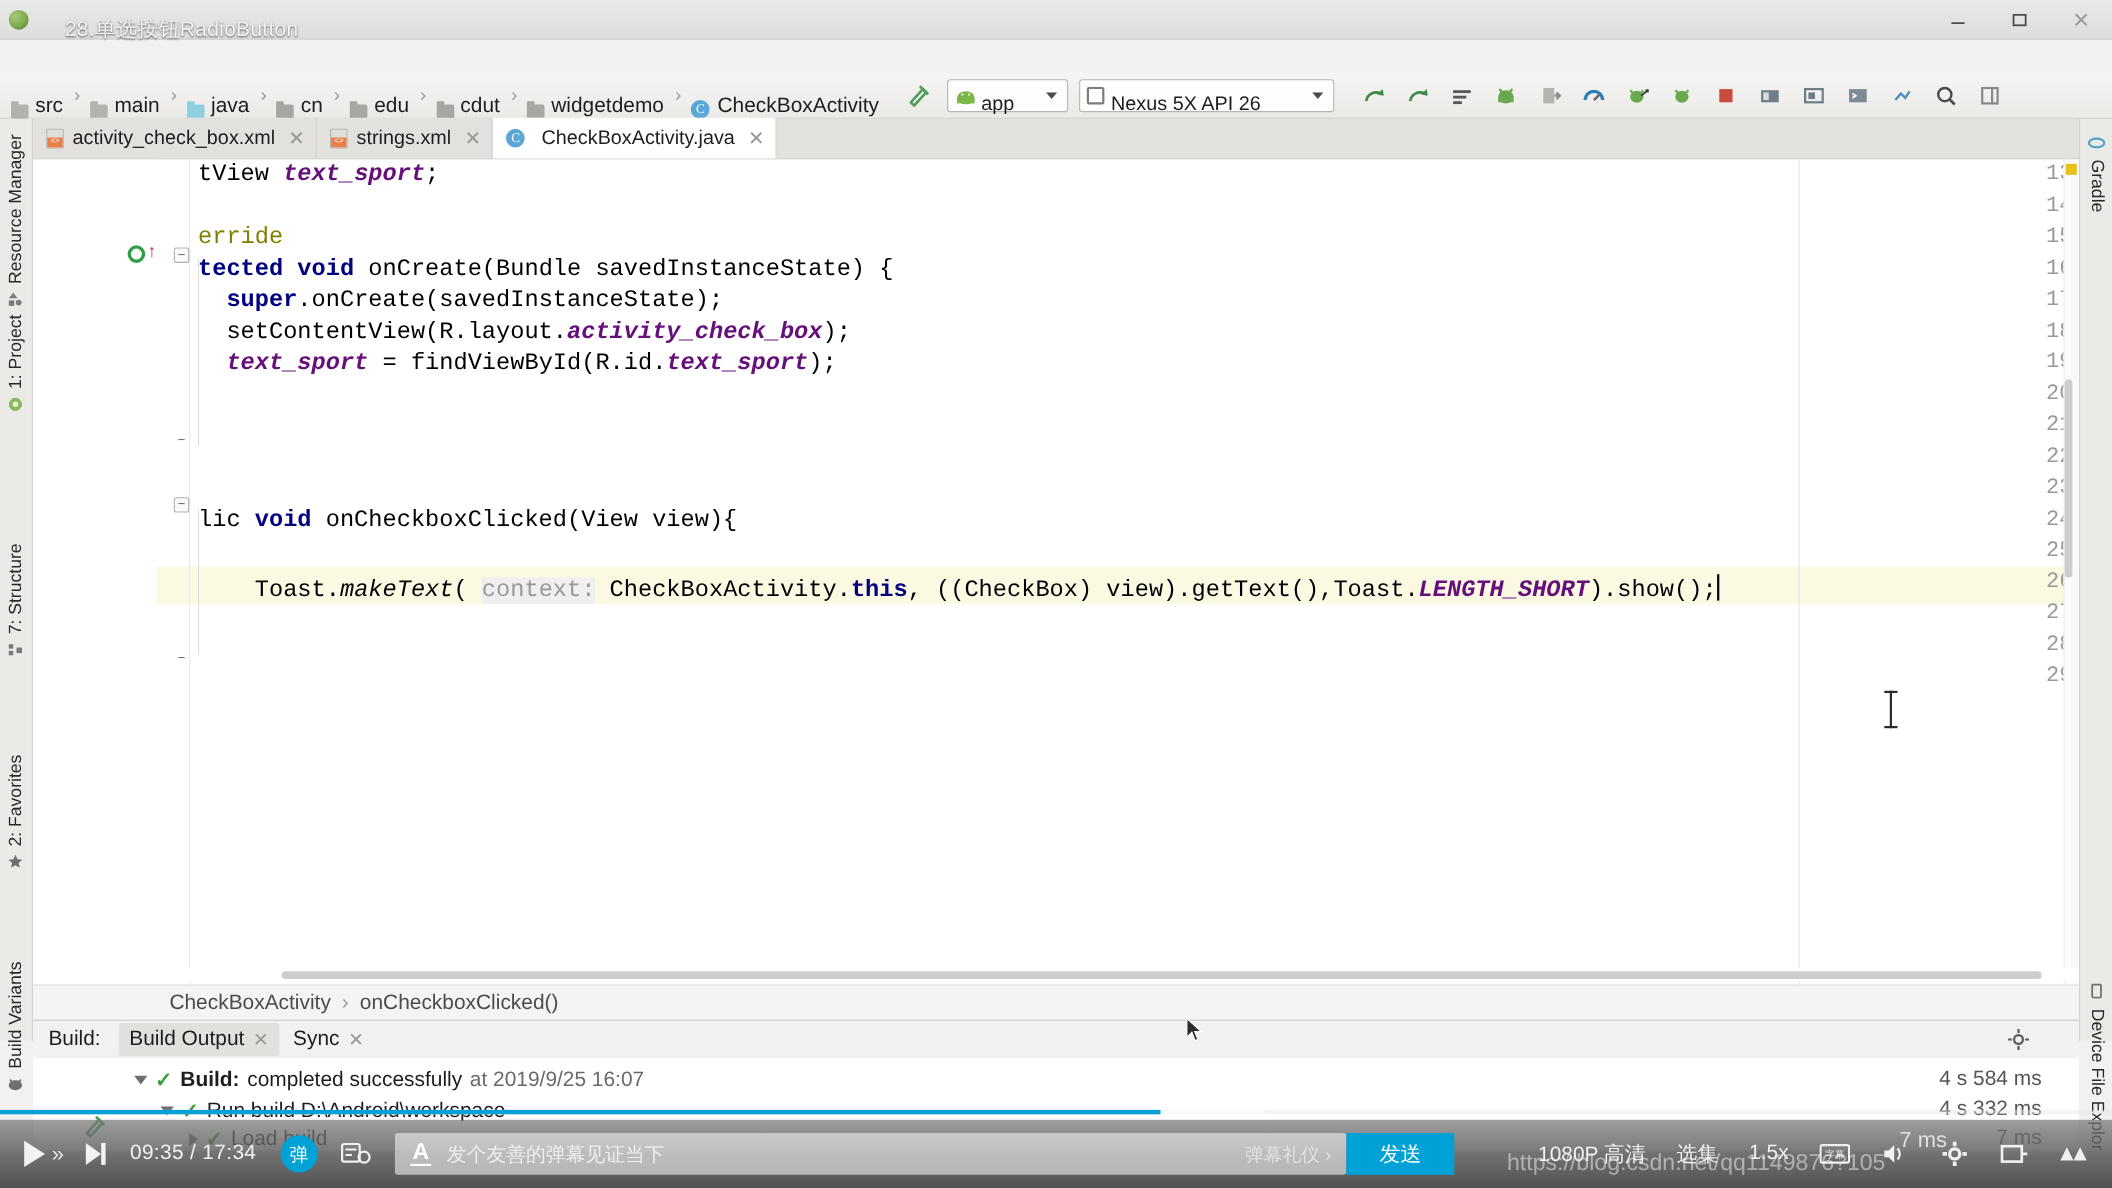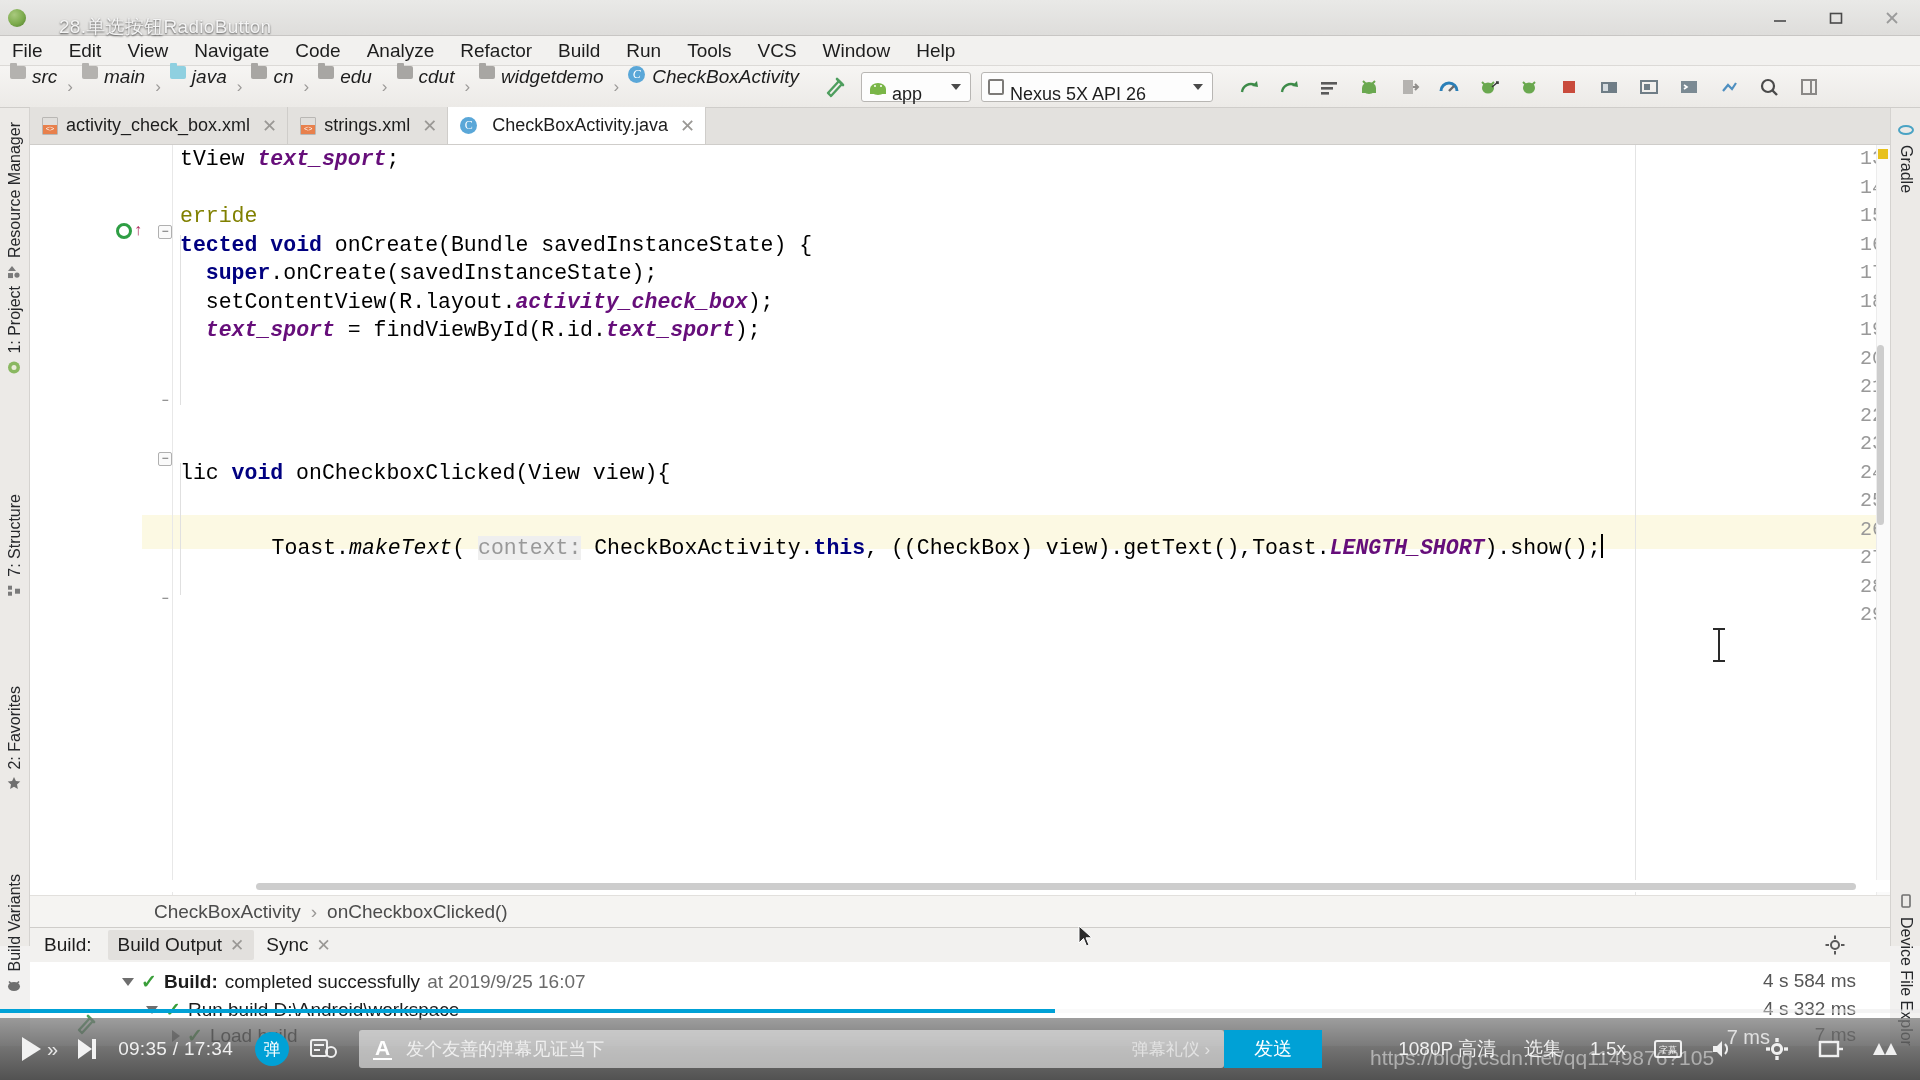--- a/index.html
+++ b/index.html
@@ -62,21 +62,21 @@
   }
   .menu-item:first-child { padding-left: 12px; }
 
   
   .navbar {
     position: absolute; left: 0; top: 66px; width: 1920px; height: 42px;
     background: linear-gradient(180deg,#f6f5f3 0%, #eceae7 100%);
     border-bottom: 1px solid #cfcdca;
     display: flex; align-items: center;
   }
-  .crumb { display: flex; align-items: flex-start; height: 42px; padding: 0 2px; font-style: italic; }
+  .crumb { display: flex; align-items: flex-end; height: 42px; padding: 0 2px; }
   .crumb-label { font-size: 19px; color: #1d1d1d; white-space: nowrap; }
   .crumb-sep { color: #9b9997; font-size: 17px; margin: 0 7px 0 8px; }
   .folder-ico {
     width: 16px; height: 13px; margin-right: 6px; position: relative; flex: 0 0 auto;
     background: #b4b2af; border-radius: 1px 2px 2px 2px;
   }
   .folder-ico::before {
     content: ''; position: absolute; left: 0; top: -3px; width: 7px; height: 4px;
     background: #b4b2af; border-radius: 1px 1px 0 0;
   }
@@ -358,35 +358,20 @@
         <svg width="20" height="20" viewBox="0 0 20 20">
             <line x1="5" y1="5" x2="15" y2="15" stroke="#9b9b9b" stroke-width="1.8"></line>
             <line x1="15" y1="5" x2="5" y2="15" stroke="#9b9b9b" stroke-width="1.8"></line>
           </svg>
       </div>
     </div>
   </div>
 
   <div class="video-overlay-title">28.单选按钮RadioButton</div>
 
-  <div class="menubar">
-    <div class="menu-item">File</div>
-    <div class="menu-item">Edit</div>
-    <div class="menu-item">View</div>
-    <div class="menu-item">Navigate</div>
-    <div class="menu-item">Code</div>
-    <div class="menu-item">Analyze</div>
-    <div class="menu-item">Refactor</div>
-    <div class="menu-item">Build</div>
-    <div class="menu-item">Run</div>
-    <div class="menu-item">Tools</div>
-    <div class="menu-item">VCS</div>
-    <div class="menu-item">Window</div>
-    <div class="menu-item">Help</div>
-  </div>
 
   <div class="navbar">
     <div style="width:8px"></div>
 
     <div class="crumb">
       <span class="folder-ico"></span>
       <span class="crumb-label">src</span>
     </div>
     <span class="crumb-sep">›</span>
 
@@ -671,21 +656,21 @@
         <div class="codeline" style="top: 87.5px;"><span class="kw">tected</span> <span class="kw">void</span> onCreate(Bundle savedInstanceState) {</div>
         <div class="codeline" style="top: 116px;">  <span class="kw">super</span>.onCreate(savedInstanceState);</div>
         <div class="codeline" style="top: 144.5px;">  setContentView(R.layout.<span class="fld">activity_check_box</span>);</div>
         <div class="codeline" style="top: 173px;">  <span class="fld">text_sport</span> = findViewById(R.id.<span class="fld">text_sport</span>);</div>
         <div class="codeline" style="top: 201.5px;"></div>
         <div class="codeline" style="top: 230px;"></div>
         <div class="codeline" style="top: 258.5px;"></div>
         <div class="codeline" style="top: 287px;"></div>
         <div class="codeline" style="top: 315.5px;">lic <span class="kw">void</span> onCheckboxClicked(View view){</div>
         <div class="codeline" style="top: 344px;"></div>
-        <div class="codeline" style="top: 389px; margin-left: 40px;">    Toast.<span class="meth-it">makeText</span>( <span class="hint">context:</span> CheckBoxActivity.<span class="kw">this</span>, ((CheckBox) view).getText(),Toast.<span class="stat">LENGTH_SHORT</span>).show();<span class="caret-bar"></span></div>
+        <div class="codeline" style="top: 377px;">    Toast.<span class="meth-it">makeText</span>( <span class="hint">context:</span> CheckBoxActivity.<span class="kw">this</span>, ((CheckBox) view).getText(),Toast.<span class="stat">LENGTH_SHORT</span>).show();<span class="caret-bar"></span></div>
         <div class="codeline" style="top: 401px;"></div>
         <div class="codeline" style="top: 429.5px;"></div>
         <div class="codeline" style="top: 458px;"></div>
         <div class="guide" style="left: 150px; top: 90px; height: 170px;"></div>
         <div class="guide" style="left: 150px; top: 318px; height: 132px;"></div>
       </div>
 
     <div class="run-ico" style="top:78px;"></div>
     <div class="arrow-up" style="top:76px;">↑</div>
     <div class="fold" style="top:80px;">−</div>

